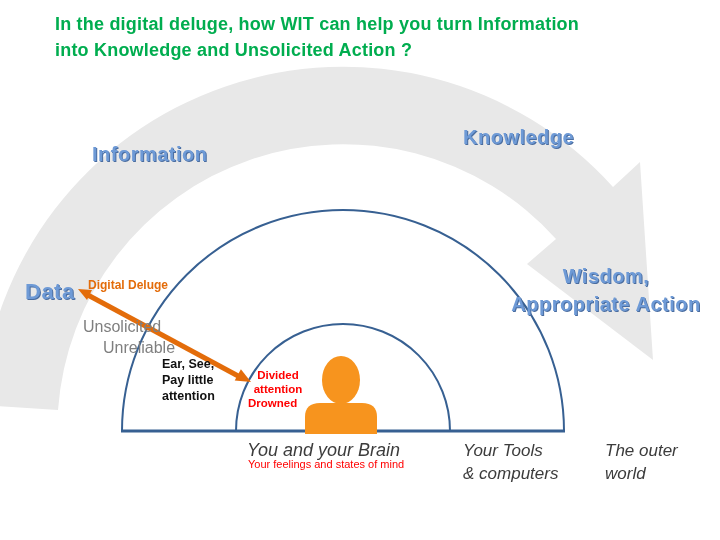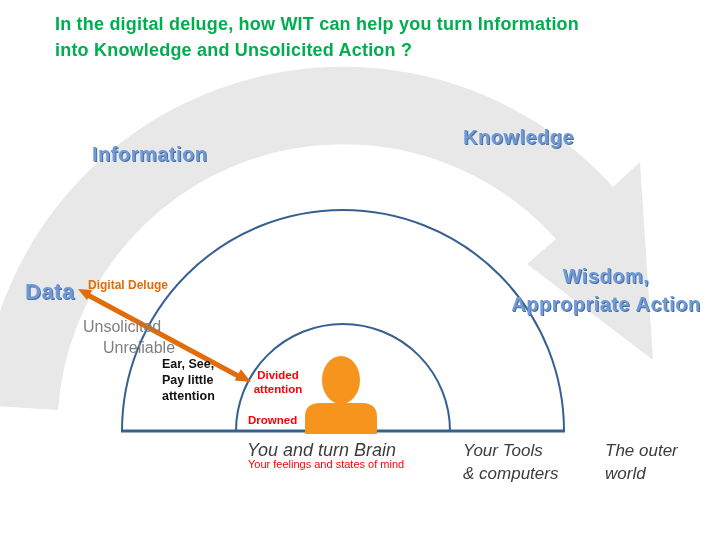--- a/index.html
+++ b/index.html
@@ -21,21 +21,21 @@
   .lbl-information{left:92px;top:143px;}
   .lbl-knowledge{left:463px;top:126px;}
   .lbl-data{left:25px;top:279px;font-size:22px;}
   .lbl-wisdom{left:490px;top:262px;width:232px;text-align:center;line-height:28px;white-space:nowrap;}
   .deluge-label{left:88px;top:278px;font-size:12px;font-weight:bold;color:#E36C0A;}
   .gray-note{font-size:16px;color:#7F7F7F;}
   .note-unsolicited{left:83px;top:318px;}
   .note-unreliable{left:83px;top:339px;margin-left:20px;}
   .ear-block{left:162px;top:356px;font-size:12.5px;font-weight:bold;color:#111111;line-height:16px;}
   .divided-block{left:249px;top:368px;width:58px;text-align:center;font-size:11.5px;font-weight:bold;color:#FF0000;line-height:14px;}
-  .drowned{left:248px;top:397px;font-size:11.5px;font-weight:bold;color:#FF0000;margin-top:17px;}
+  .drowned{left:248px;top:397px;font-size:11.5px;font-weight:bold;color:#FF0000;}
   .zone-label{font-style:italic;color:#3C3C3C;font-size:18px;line-height:23px;}
   .zone-brain{left:247px;top:439px;}
   .brain-sub{left:248px;top:458px;font-size:11px;font-weight:normal;color:#FF0000;}
   .zone-tools{left:463px;top:439px;font-size:17px;}
   .zone-world{left:605px;top:439px;font-size:17px;}
 </style>
 </head>
 <body>
 
 <div id="stage">
@@ -91,21 +91,21 @@
     <span style="display:block">Pay little</span>
     <span style="display:block">attention</span>
   </div>
 
   <div class="txt divided-block">
     <span style="display:block">Divided</span>
     <span style="display:block">attention</span>
   </div>
   <div class="txt drowned">Drowned</div>
 
-  <div class="txt zone-label zone-brain">You and turn Brain</div>
+  <div class="txt zone-label zone-brain">You and your Brain</div>
   <div class="txt brain-sub">Your feelings and states of mind</div>
 
   <div class="txt zone-label zone-tools">
     <span style="display:block">Your Tools</span>
     <span style="display:block">&amp; computers</span>
   </div>
 
   <div class="txt zone-label zone-world">
     <span style="display:block">The outer</span>
     <span style="display:block">world</span>

